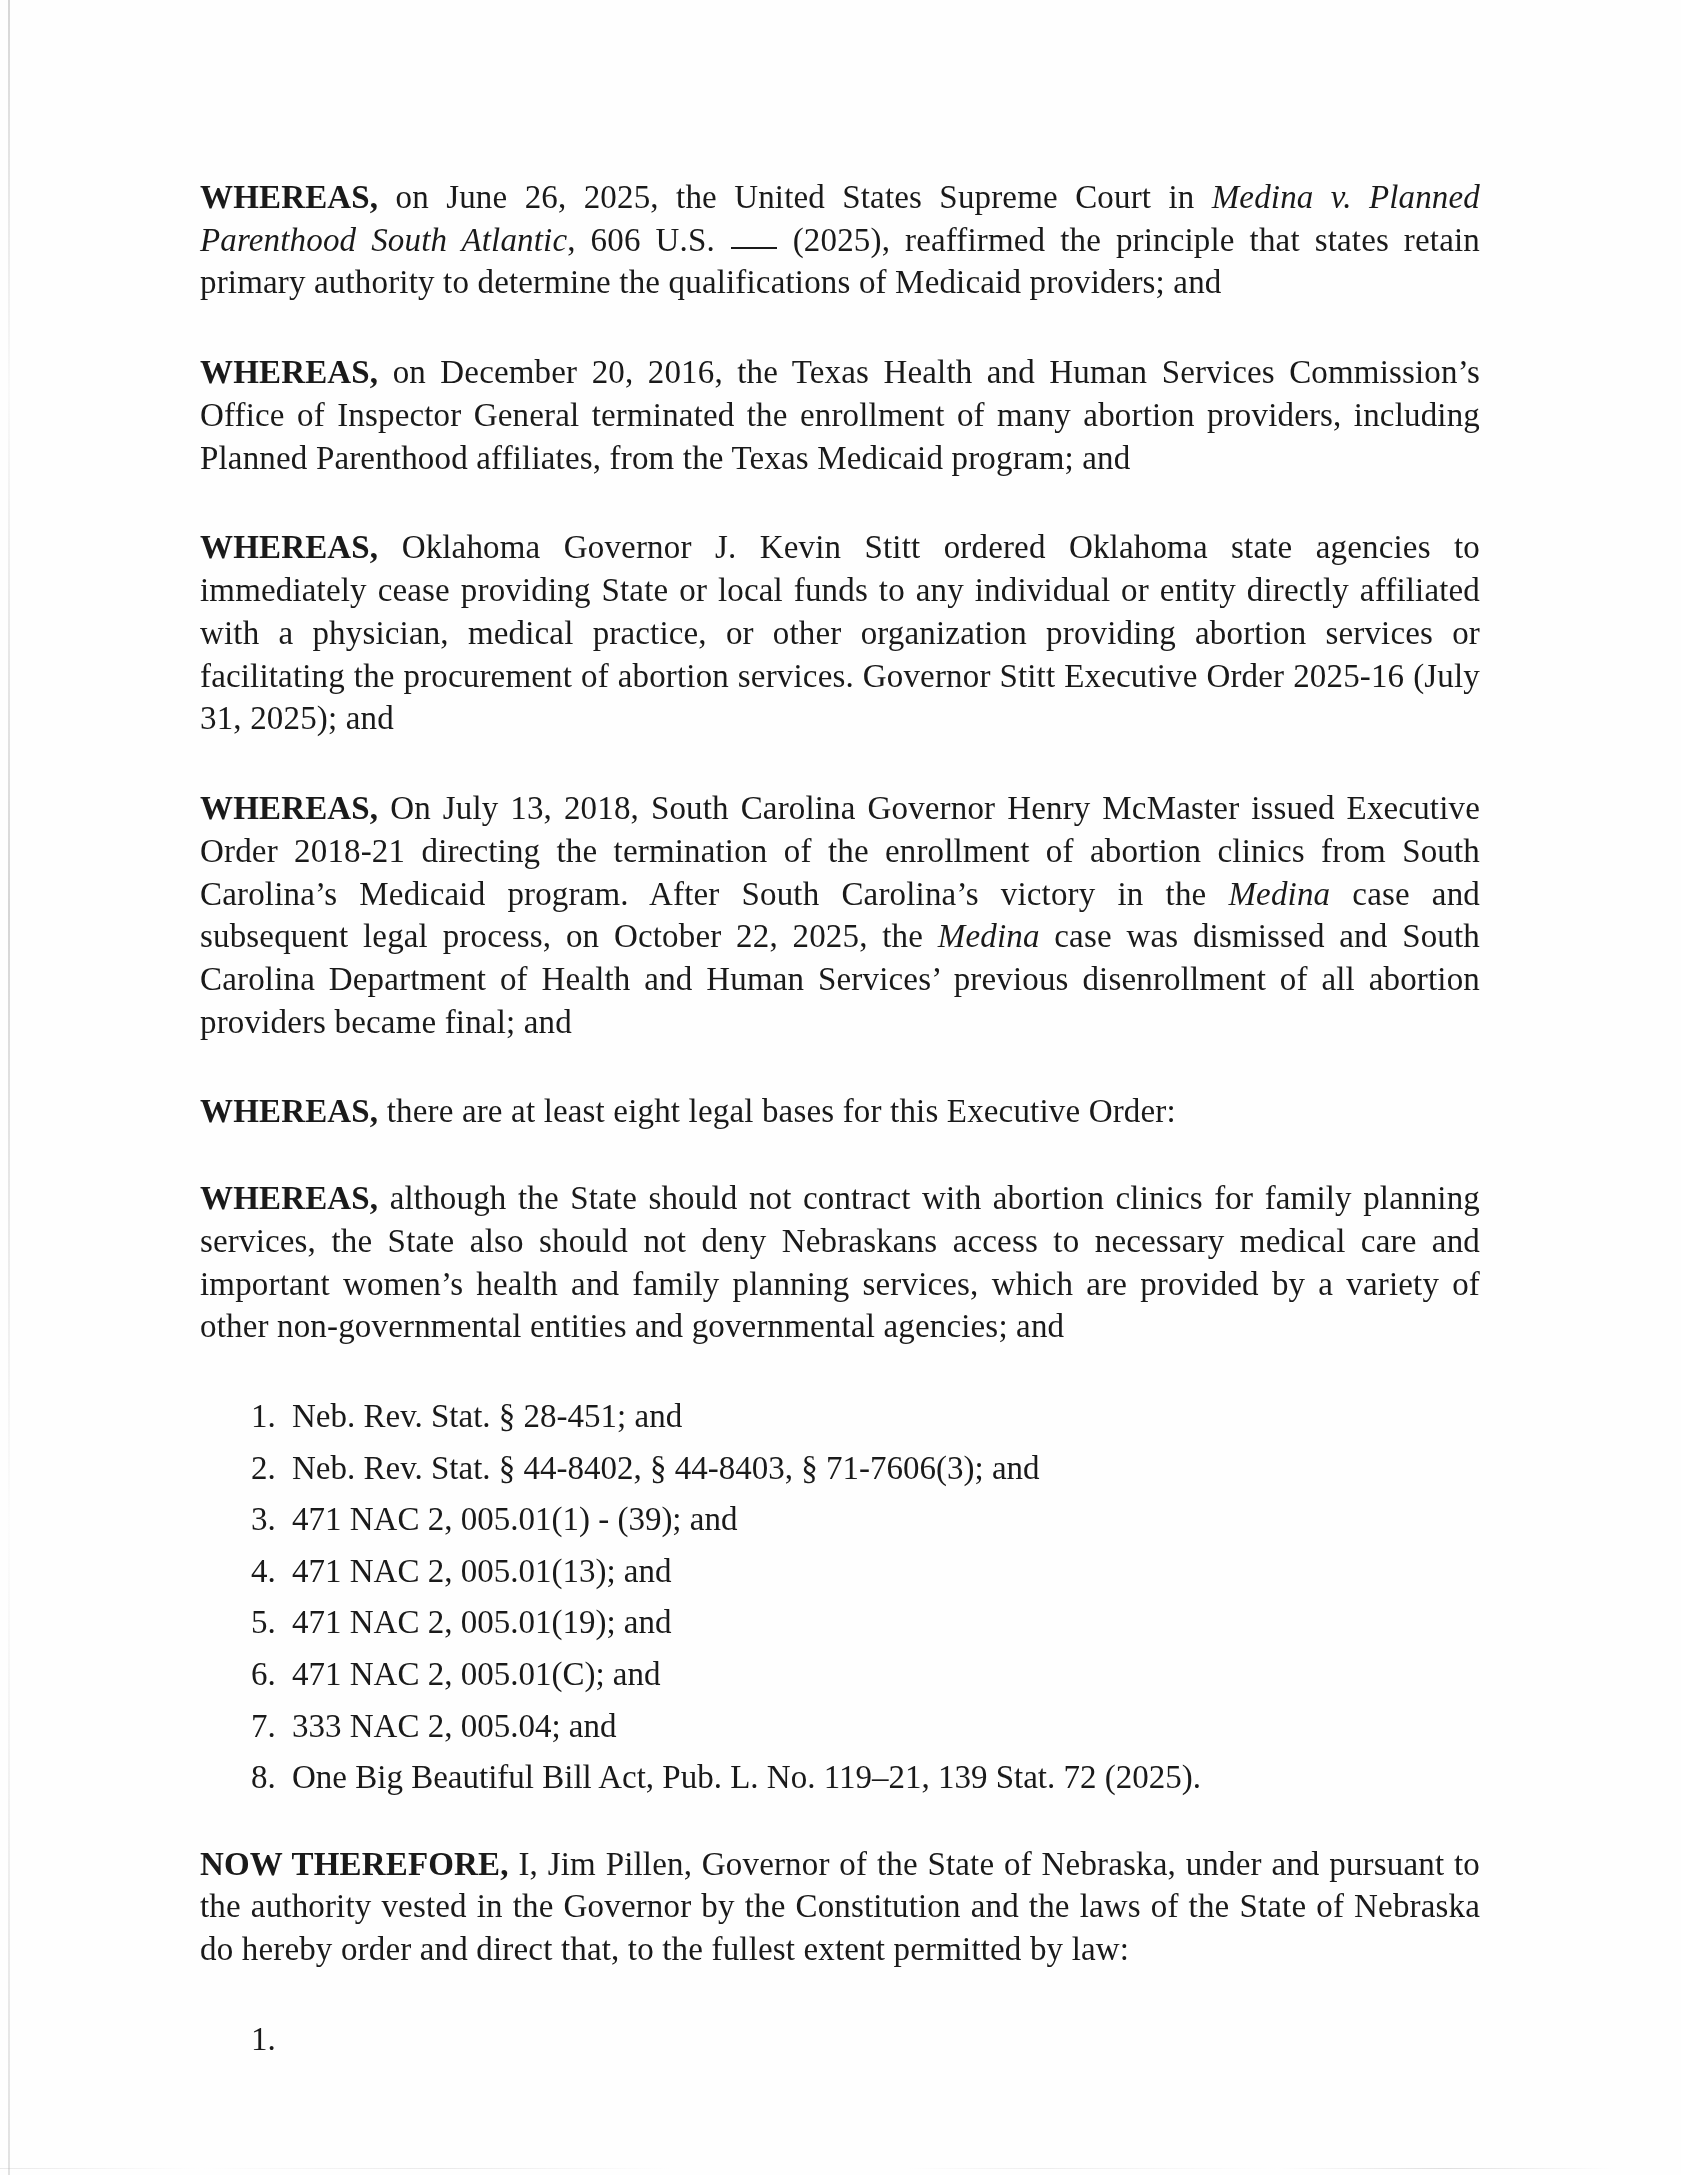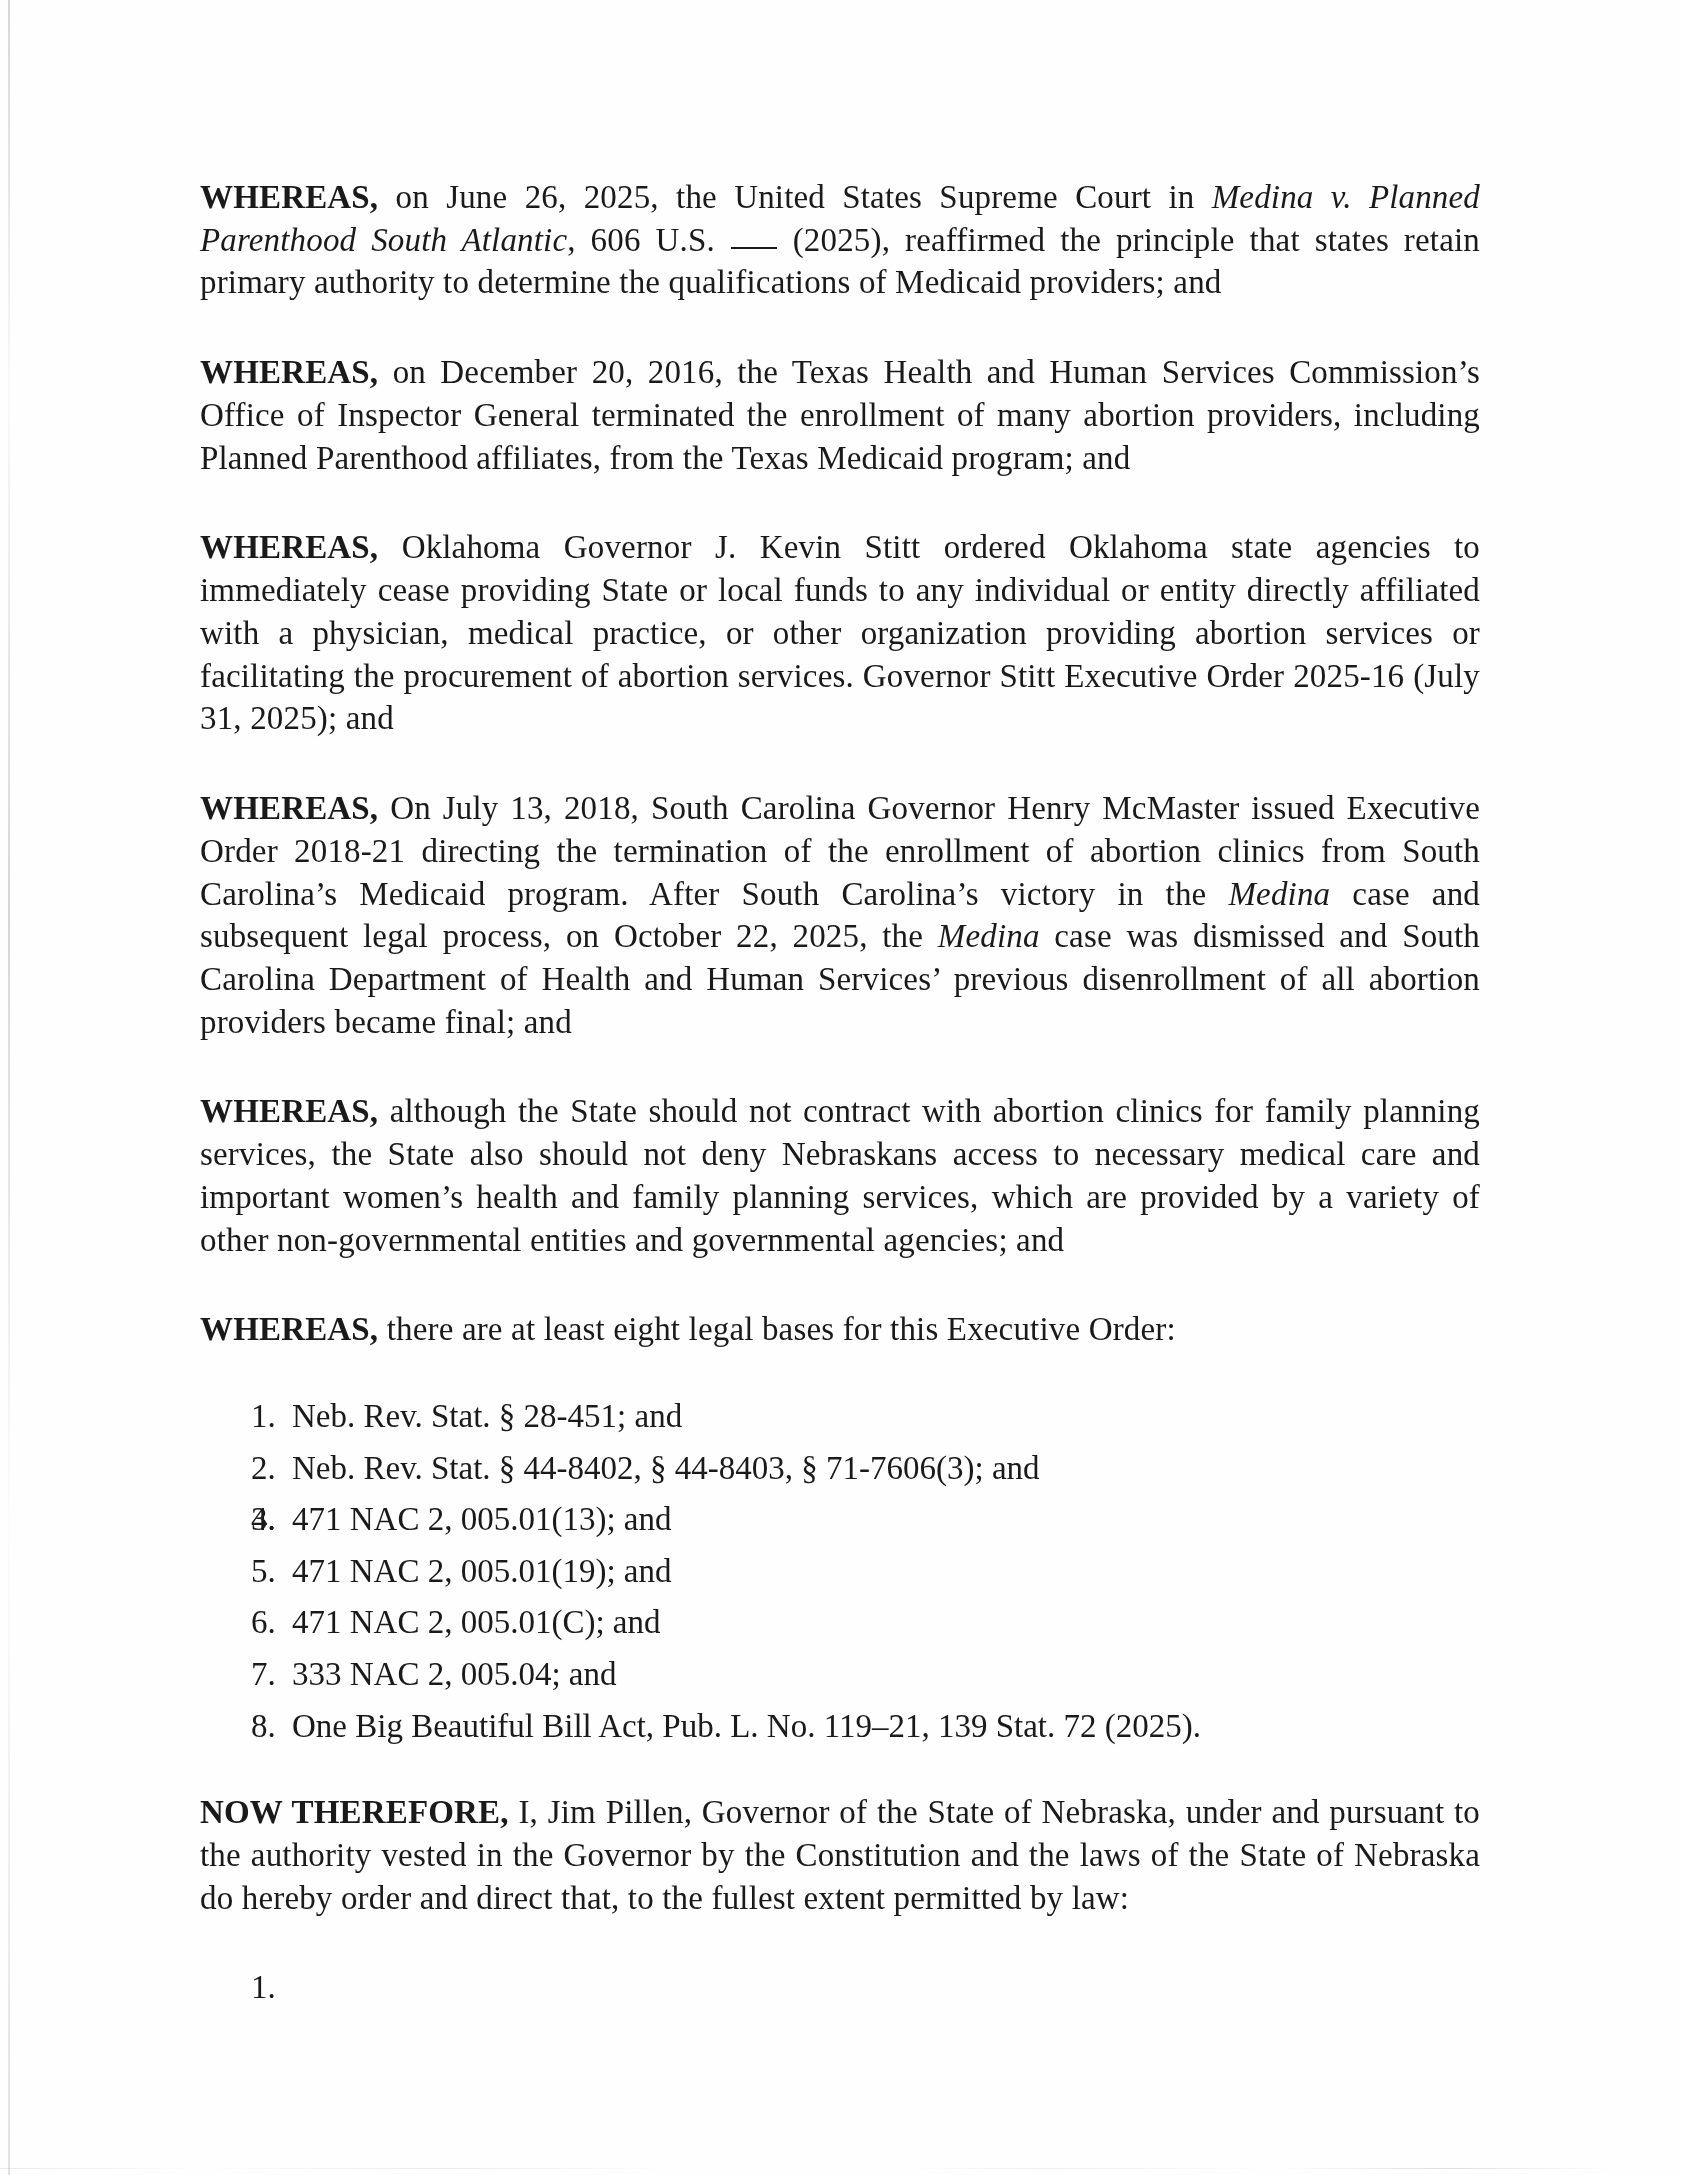--- a/index.html
+++ b/index.html
@@ -146,32 +146,32 @@
     </p>
 
     <p class="para">
       <span class="lead">WHEREAS,</span><span> Oklahoma Governor J. Kevin Stitt ordered Oklahoma state agencies to immediately cease providing State or local funds to any individual or entity directly affiliated with a physician, medical practice, or other organization providing abortion services or facilitating the procurement of abortion services. Governor Stitt Executive Order 2025-16 (July 31, 2025); and</span>
     </p>
 
     <p class="para">
       <span class="lead">WHEREAS,</span><span> On July 13, 2018, South Carolina Governor Henry McMaster issued Executive Order 2018-21 directing the termination of the enrollment of abortion clinics from South Carolina’s Medicaid program. After South Carolina’s victory in the </span><span class="ital">Medina</span><span> case and subsequent legal process, on October 22, 2025, the </span><span class="ital">Medina</span><span> case was dismissed and South Carolina Department of Health and Human Services’ previous disenrollment of all abortion providers became final; and</span>
     </p>
 
+    <p class="para tight">
+      <span class="lead">WHEREAS,</span><span> there are at least eight legal bases for this Executive Order:</span>
+    </p>
+
     <p class="para">
       <span class="lead">WHEREAS,</span><span> although the State should not contract with abortion clinics for family planning services, the State also should not deny Nebraskans access to necessary medical care and important women’s health and family planning services, which are provided by a variety of other non-governmental entities and governmental agencies; and</span>
-    </p>
-
-    <p class="para tight">
-      <span class="lead">WHEREAS,</span><span> there are at least eight legal bases for this Executive Order:</span>
     </p>
 
     <ol class="legal-list spaced">
       <li><span class="num">1.</span><span>Neb. Rev. Stat. § 28-451; and</span></li>
       <li><span class="num">2.</span><span>Neb. Rev. Stat. § 44-8402, § 44-8403, § 71-7606(3); and</span></li>
-      <li><span class="num">3.</span></li>
+      <li><span class="num">3.</span><span>471 NAC 2, 005.01(1) - (39); and</span></li>
       <li><span class="num">4.</span><span>471 NAC 2, 005.01(13); and</span></li>
       <li><span class="num">5.</span><span>471 NAC 2, 005.01(19); and</span></li>
       <li><span class="num">6.</span><span>471 NAC 2, 005.01(C); and</span></li>
       <li><span class="num">7.</span><span>333 NAC 2, 005.04; and</span></li>
       <li><span class="num">8.</span><span>One Big Beautiful Bill Act, Pub. L. No. 119–21, 139 Stat. 72 (2025).</span></li>
     </ol>
 
     <p class="para">
       <span class="lead">NOW THEREFORE,</span><span> I, Jim Pillen, Governor of the State of Nebraska, under and pursuant to the authority vested in the Governor by the Constitution and the laws of the State of Nebraska do hereby order and direct that, to the fullest extent permitted by law:</span>
     </p>

